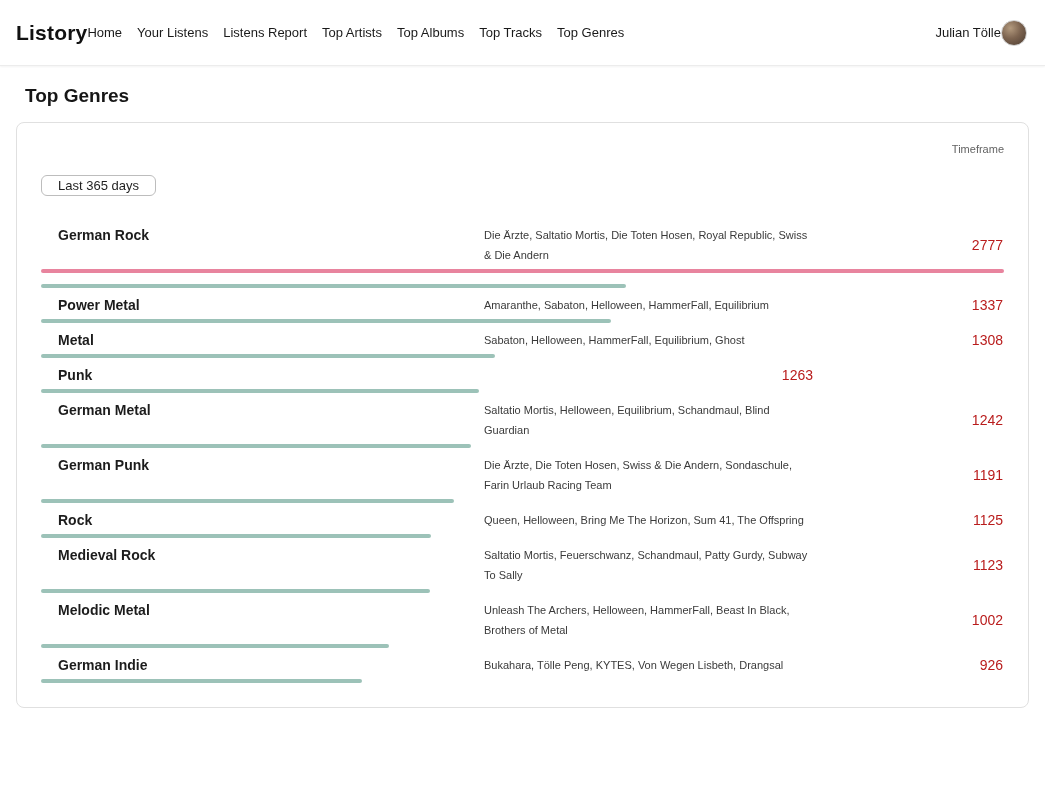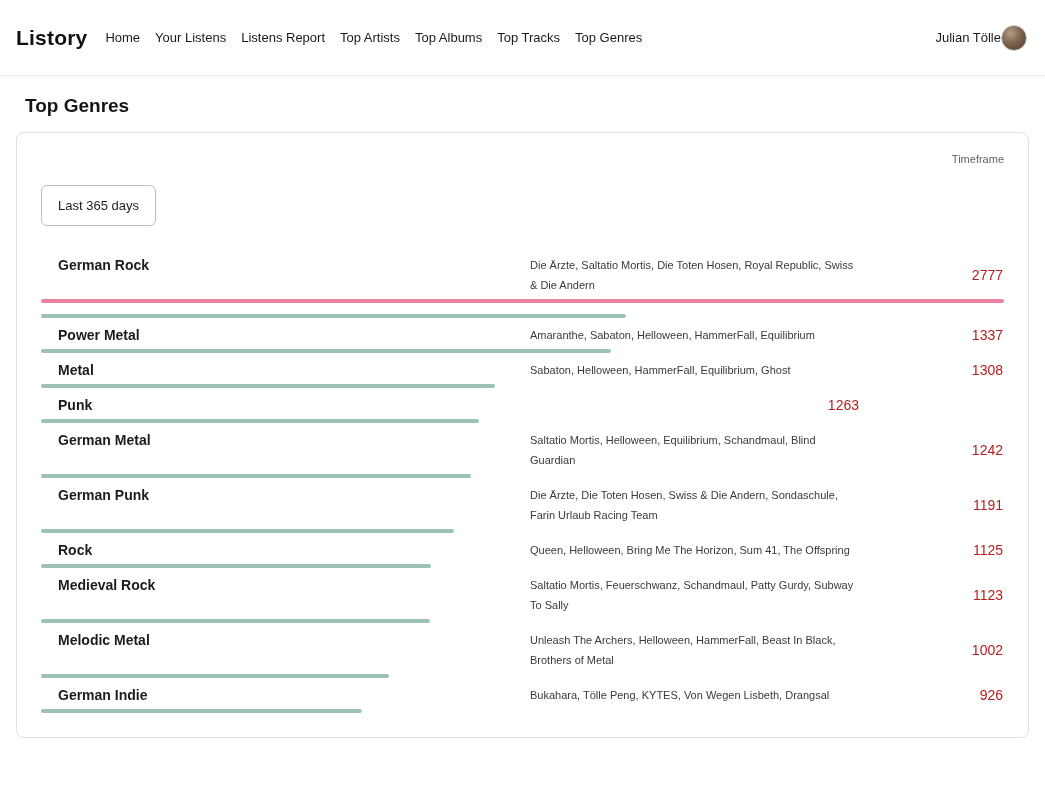--- a/index.html
+++ b/index.html
@@ -4,40 +4,39 @@
 <style>
   * { box-sizing: border-box; margin: 0; padding: 0; }
   html, body {
     width: 1045px; height: 796px; overflow: hidden;
     background: #ffffff;
     font-family: "Liberation Sans", sans-serif;
     color: #1f1f1f;
   }
   
   .navbar {
-    height: 76px;
+    height: 66px;
     display: flex;
     align-items: center;
     padding: 0 18px 0 16px;
     background: #fff;
     border-bottom: 1px solid #ececec;
     box-shadow: 0 1px 2px rgba(0,0,0,0.05);
   }
   .logo {
     font-size: 21px;
     font-weight: 700;
     letter-spacing: 0.2px;
     color: #111;
     cursor: pointer;
   }
   .nav-links {
     display: flex;
     align-items: center;
     column-gap: 15px;
-    margin-left: 18px;
   }
   .nav-link {
     font-size: 13px;
     color: #1a1a1a;
     text-decoration: none;
     cursor: pointer;
     white-space: nowrap;
   }
   .navbar-spacer { flex: 1; }
   .user-name {
@@ -73,33 +72,32 @@
     margin-bottom: 20px;
     text-align: right;
   }
   .timeframe-select {
     display: inline-flex;
     align-items: center;
     font-size: 13px;
     color: #1f1f1f;
     border: 1px solid #bdbdbd;
     border-radius: 6px;
-    padding: 12px 16px;
+    padding: 2px 16px;
     background: #fff;
     cursor: pointer;
     font-family: "Liberation Sans", sans-serif;
   }
   
   .genre-rows { margin-top: 22px; }
   .genre-row { padding-top: 7px; }
   .row-content {
     display: grid;
     grid-template-columns: 443px 330px 1fr;
     align-items: start;
-    gap: 46px;
   }
   .cell-name {
     font-size: 14px;
     font-weight: 700;
     color: #1c1c1c;
     padding-left: 17px;
     line-height: 20px;
   }
   .cell-artists {
     font-size: 11px;

